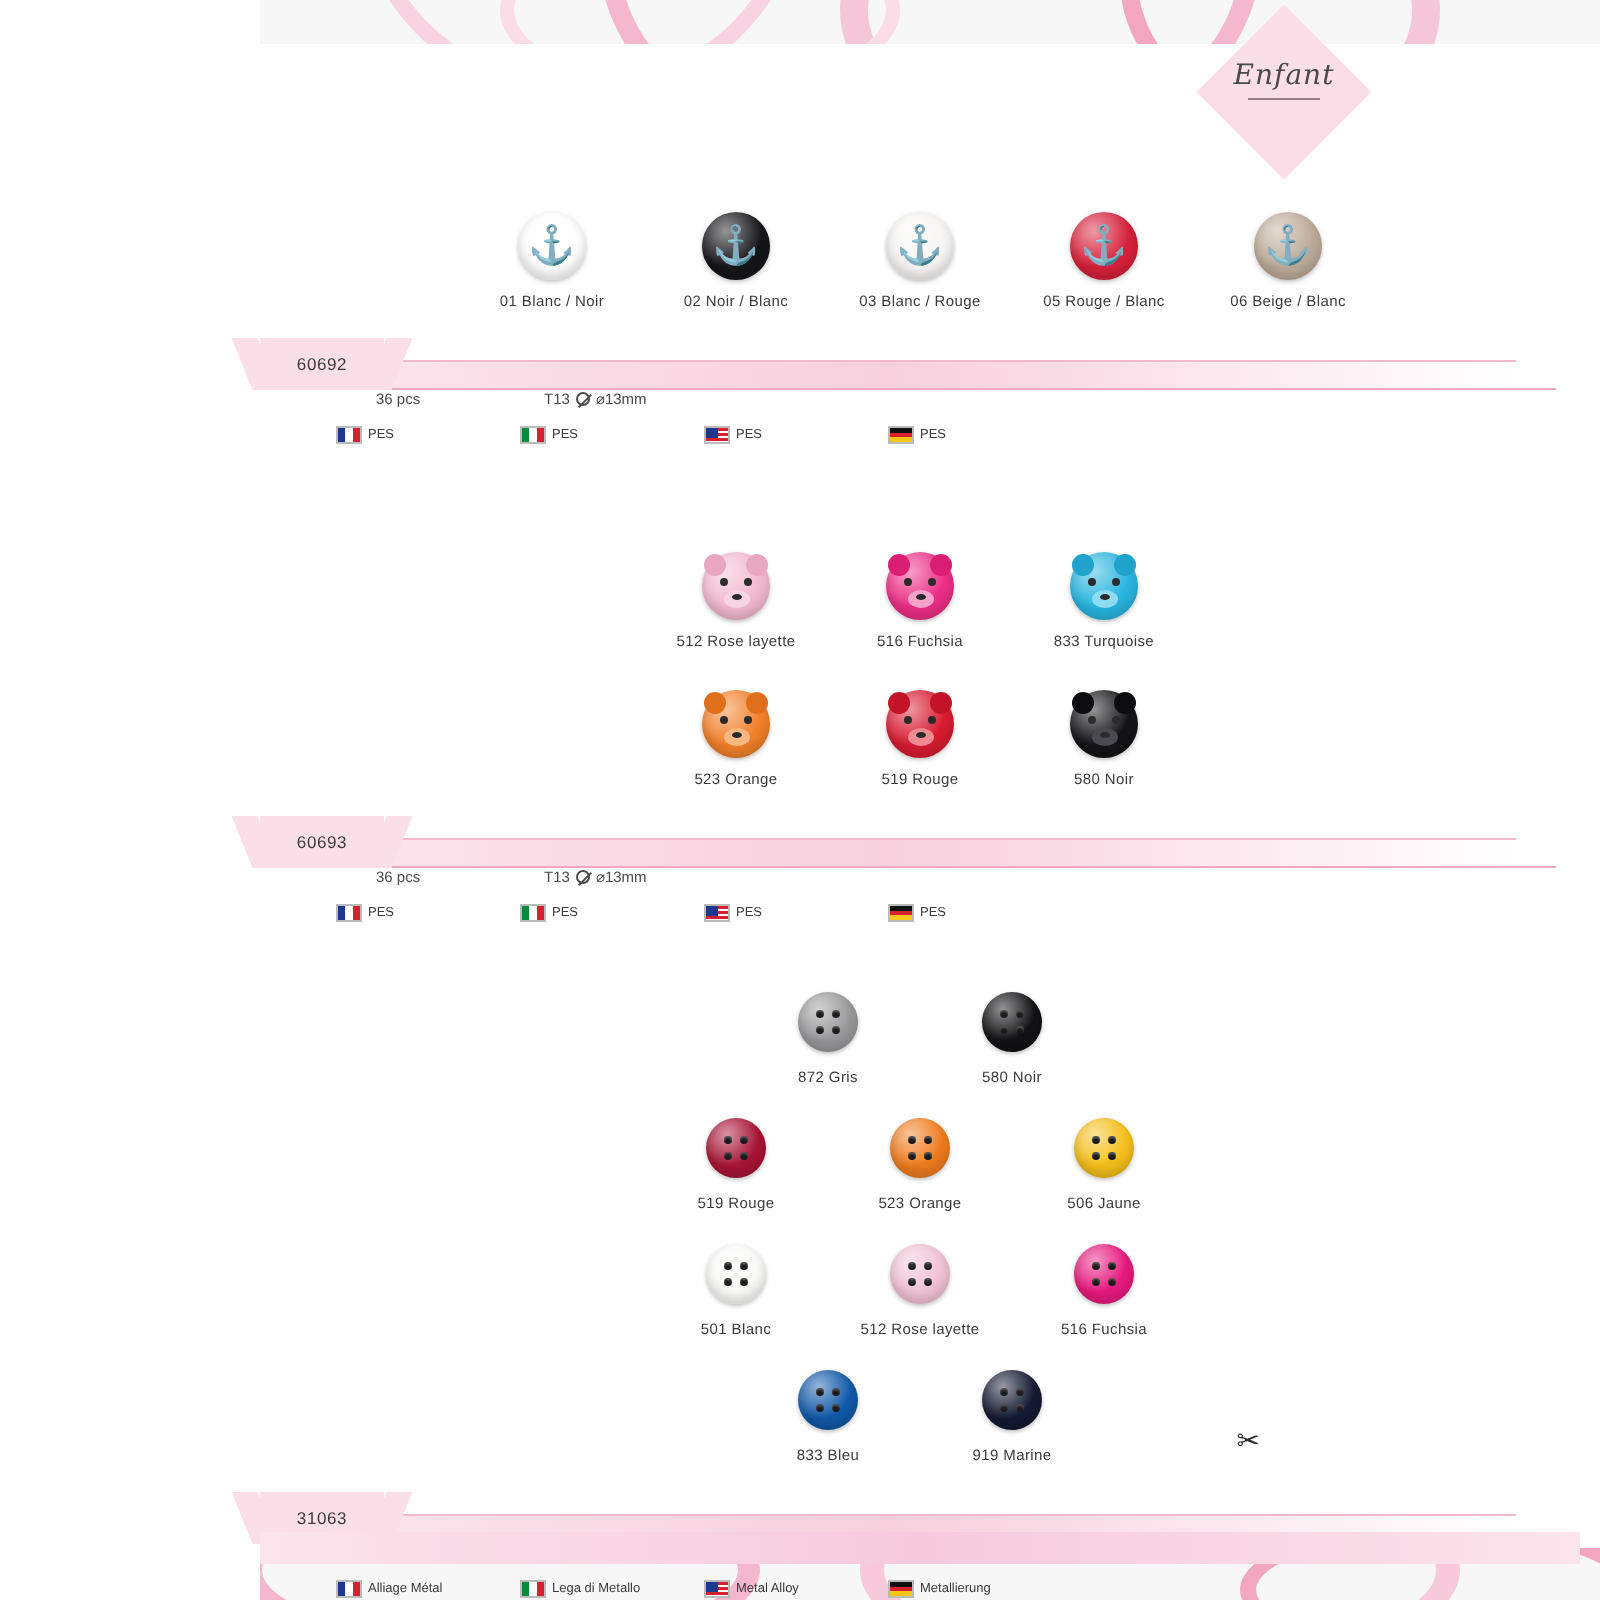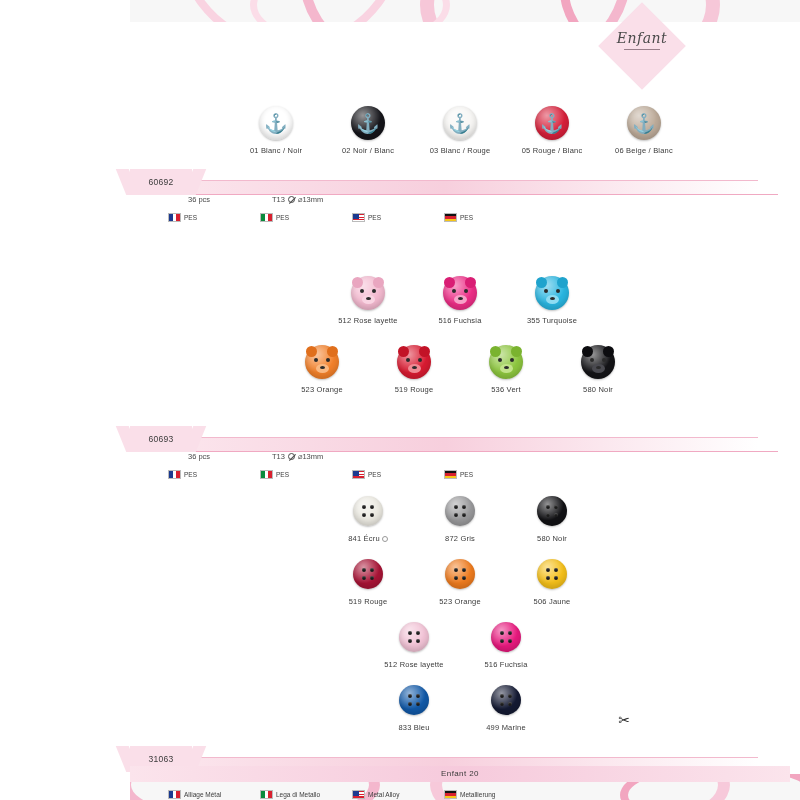--- a/index.html
+++ b/index.html
@@ -397,21 +397,21 @@
               <div class="bear">
                 <span class="ear l" style="background: rgb(31, 163, 205);"></span>
                 <span class="ear r" style="background: rgb(31, 163, 205);"></span>
                 <span class="eye l"></span>
                 <span class="eye r"></span>
                 <span class="snout" style="background: rgb(142, 220, 242);"></span>
                 <span class="nose"></span>
               </div>
             </div>
           </div>
-          <div class="caption">355 Turquoise</div>
+          <div class="caption">833 Turquoise</div>
         </div>
       </div>
     <div class="swatch-row" id="g2r1" style="margin-top:14px;">
         <div class="swatch">
           <div class="btn-wrap">
             <div class="btn sz-bear" style="background: radial-gradient(circle at 35% 28%, rgba(255, 255, 255, 0.55), rgba(255, 255, 255, 0) 55%), rgb(242, 128, 42);">
               <div class="bear">
                 <span class="ear l" style="background: rgb(224, 111, 28);"></span>
                 <span class="ear r" style="background: rgb(224, 111, 28);"></span>
                 <span class="eye l"></span>
@@ -433,50 +433,35 @@
                 <span class="eye r"></span>
                 <span class="snout" style="background: rgb(239, 138, 147);"></span>
                 <span class="nose"></span>
               </div>
             </div>
           </div>
           <div class="caption">519 Rouge</div>
         </div>
         <div class="swatch">
           <div class="btn-wrap">
-            <div class="btn sz-bear" style="background: radial-gradient(circle at 35% 28%, rgba(255, 255, 255, 0.55), rgba(255, 255, 255, 0) 55%), rgb(141, 198, 63);">
-              <div class="bear">
-                <span class="ear l" style="background: rgb(122, 179, 47);"></span>
-                <span class="ear r" style="background: rgb(122, 179, 47);"></span>
-                <span class="eye l"></span>
-                <span class="eye r"></span>
-                <span class="snout" style="background: rgb(194, 227, 138);"></span>
-                <span class="nose"></span>
-              </div>
-            </div>
-          </div>
-          <div class="caption">536 Vert</div>
-        </div>
-        <div class="swatch">
-          <div class="btn-wrap">
             <div class="btn sz-bear" style="background: radial-gradient(circle at 35% 28%, rgba(255, 255, 255, 0.55), rgba(255, 255, 255, 0) 55%), rgb(20, 20, 23);">
               <div class="bear">
                 <span class="ear l" style="background: rgb(12, 12, 15);"></span>
                 <span class="ear r" style="background: rgb(12, 12, 15);"></span>
                 <span class="eye l"></span>
                 <span class="eye r"></span>
                 <span class="snout" style="background: rgb(74, 74, 80);"></span>
                 <span class="nose"></span>
               </div>
             </div>
           </div>
           <div class="caption">580 Noir</div>
         </div>
       </div>
-    <div class="ref-block" style="margin-top:32px; width:660px;">
+    <div class="ref-block" style="margin-top:14px; width:660px;">
       <div class="ref-bar" style="width:570px;"></div>
       <div class="ref-bar-line" style="width:590px;"></div>
       <div class="ref-diamond">
         <span class="ref-code">60693</span>
       </div>
       <div class="ref-meta">
         <span class="pcs">36 pcs</span>
         <span class="size">
           <span>T13</span>
           <span class="diam-icon"></span>
@@ -501,33 +486,20 @@
           <span class="flag de"></span>
           <span>PES</span>
         </div>
       </div>
   </div>
 
   <div class="group" id="g3" style="left:130px; top:488px; width:660px;">
     <div class="swatch-row" id="g3r0">
         <div class="swatch">
           <div class="btn-wrap">
-            <div class="btn sz-4h" style="background: radial-gradient(circle at 35% 28%, rgba(255, 255, 255, 0.55), rgba(255, 255, 255, 0) 55%), rgb(236, 234, 226);">
-              <div class="holes4">
-                <span class="h tl"></span>
-                <span class="h tr"></span>
-                <span class="h bl"></span>
-                <span class="h br"></span>
-              </div>
-            </div>
-          </div>
-          <div class="caption">841 Écru<span class="ecru-mark"></span></div>
-        </div>
-        <div class="swatch">
-          <div class="btn-wrap">
             <div class="btn sz-4h" style="background: radial-gradient(circle at 35% 28%, rgba(255, 255, 255, 0.55), rgba(255, 255, 255, 0) 55%), rgb(154, 154, 156);">
               <div class="holes4">
                 <span class="h tl"></span>
                 <span class="h tr"></span>
                 <span class="h bl"></span>
                 <span class="h br"></span>
               </div>
             </div>
           </div>
           <div class="caption">872 Gris</div>
@@ -583,20 +555,33 @@
                 <span class="h br"></span>
               </div>
             </div>
           </div>
           <div class="caption">506 Jaune</div>
         </div>
       </div>
     <div class="swatch-row" id="g3r2" style="margin-top:8px;">
         <div class="swatch">
           <div class="btn-wrap">
+            <div class="btn sz-4h" style="background: radial-gradient(circle at 35% 28%, rgba(255, 255, 255, 0.55), rgba(255, 255, 255, 0) 55%), rgb(251, 251, 250);">
+              <div class="holes4">
+                <span class="h tl"></span>
+                <span class="h tr"></span>
+                <span class="h bl"></span>
+                <span class="h br"></span>
+              </div>
+            </div>
+          </div>
+          <div class="caption">501 Blanc</div>
+        </div>
+        <div class="swatch">
+          <div class="btn-wrap">
             <div class="btn sz-4h" style="background: radial-gradient(circle at 35% 28%, rgba(255, 255, 255, 0.55), rgba(255, 255, 255, 0) 55%), rgb(242, 195, 214);">
               <div class="holes4">
                 <span class="h tl"></span>
                 <span class="h tr"></span>
                 <span class="h bl"></span>
                 <span class="h br"></span>
               </div>
             </div>
           </div>
           <div class="caption">512 Rose layette</div>
@@ -633,21 +618,21 @@
           <div class="btn-wrap">
             <div class="btn sz-4h" style="background: radial-gradient(circle at 35% 28%, rgba(255, 255, 255, 0.55), rgba(255, 255, 255, 0) 55%), rgb(20, 26, 51);">
               <div class="holes4">
                 <span class="h tl"></span>
                 <span class="h tr"></span>
                 <span class="h bl"></span>
                 <span class="h br"></span>
               </div>
             </div>
           </div>
-          <div class="caption">499 Marine</div>
+          <div class="caption">919 Marine</div>
         </div>
       </div>
     <div class="ref-block" style="margin-top:14px; width:660px;">
       <div class="ref-bar" style="width:570px;"></div>
       <div class="ref-bar-line" style="width:590px;"></div>
       <div class="ref-diamond">
         <span class="ref-code">31063</span>
       </div>
       <div class="ref-meta">
         <span class="pcs">24 pcs</span>
@@ -673,15 +658,14 @@
         </div>
         <div class="flag-item" style="width: 92px;">
           <span class="flag de"></span>
           <span>Metallierung</span>
         </div>
       </div>
   </div>
 
   <div class="footer-scissors">✂</div>
   <div class="footer-bar"></div>
-  <div class="footer-text">Enfant 20</div>
 
 </div>
 
 </body></html>

